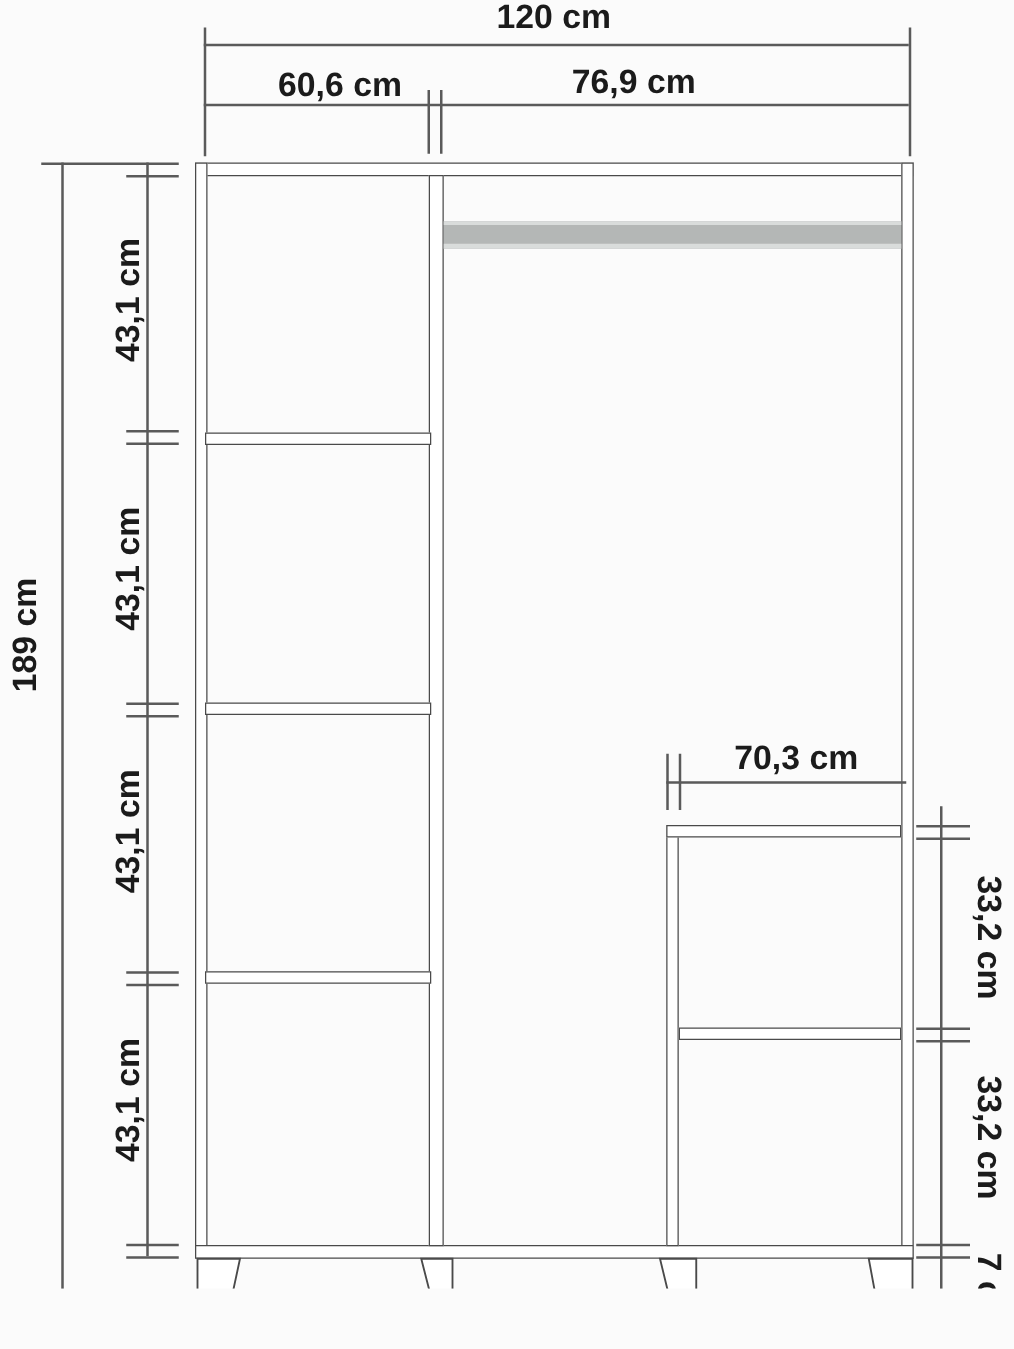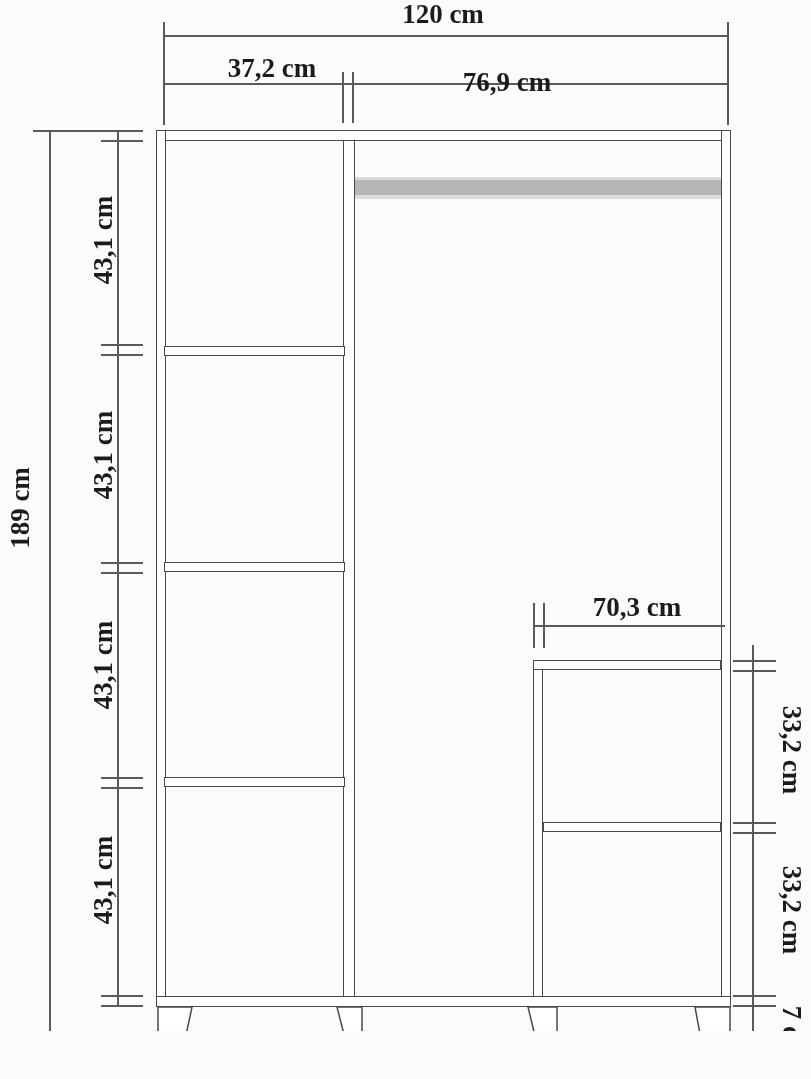--- a/index.html
+++ b/index.html
@@ -6,21 +6,21 @@
     --background:#fbfbfb;
     --structure-line:#4a4a4a;
     --dimension-line:#5a5a5a;
     --label-text:#1b1b1b;
     --hanging-rod-fill:#b4b7b6;
     --hanging-rod-edge:#d9dcdb;
   }
   html,body{margin:0;padding:0;background:var(--background);}
   #canvas{
     position:relative;width:811px;height:1031px;background:var(--background);
-    font-family:Liberation Serif, serif;overflow:hidden;text-align:center;
+    font-family:Liberation Sans, sans-serif;overflow:hidden;text-align:center;
   }
   
   .panel{
     position:absolute;background:#ffffff;border:1.5px solid var(--structure-line);
     box-sizing:border-box;
   }
   
   .hline{position:absolute;height:1.5px;background:var(--dimension-line);}
   .vline{position:absolute;width:1.5px;background:var(--dimension-line);}
   
@@ -98,22 +98,22 @@
   <div class="vline" style="left:752px;top:645px;height:407px;"></div>
   <div class="hline" style="left:733px;top:660px;width:43px;"></div>
   <div class="hline" style="left:733px;top:670px;width:43px;"></div>
   <div class="hline" style="left:733px;top:822px;width:43px;"></div>
   <div class="hline" style="left:733px;top:832px;width:43px;"></div>
   <div class="hline" style="left:733px;top:995px;width:43px;"></div>
   <div class="hline" style="left:733px;top:1005px;width:43px;"></div>
   <div class="hline" style="left:733px;top:1050px;width:43px;"></div>
 
   <div class="dim-label" style="left:443px;top:14px;">120 cm</div>
-  <div class="dim-label" style="left:272px;top:68px;">37,2 cm</div>
-  <div class="dim-label" style="left:507px;top:82px;">76,9 cm</div>
+  <div class="dim-label" style="left:272px;top:68px;">60,6 cm</div>
+  <div class="dim-label" style="left:507px;top:66px;">76,9 cm</div>
 
   <div class="dim-label rot-ccw" style="left:20px;top:508px;">189 cm</div>
   <div class="dim-label rot-ccw" style="left:103px;top:240px;">43,1 cm</div>
   <div class="dim-label rot-ccw" style="left:103px;top:455px;">43,1 cm</div>
   <div class="dim-label rot-ccw" style="left:103px;top:665px;">43,1 cm</div>
   <div class="dim-label rot-ccw" style="left:103px;top:880px;">43,1 cm</div>
 
   <div class="dim-label" style="left:637px;top:607px;">70,3 cm</div>
   <div class="dim-label rot-cw" style="left:791px;top:750px;">33,2 cm</div>
   <div class="dim-label rot-cw" style="left:791px;top:910px;">33,2 cm</div>

